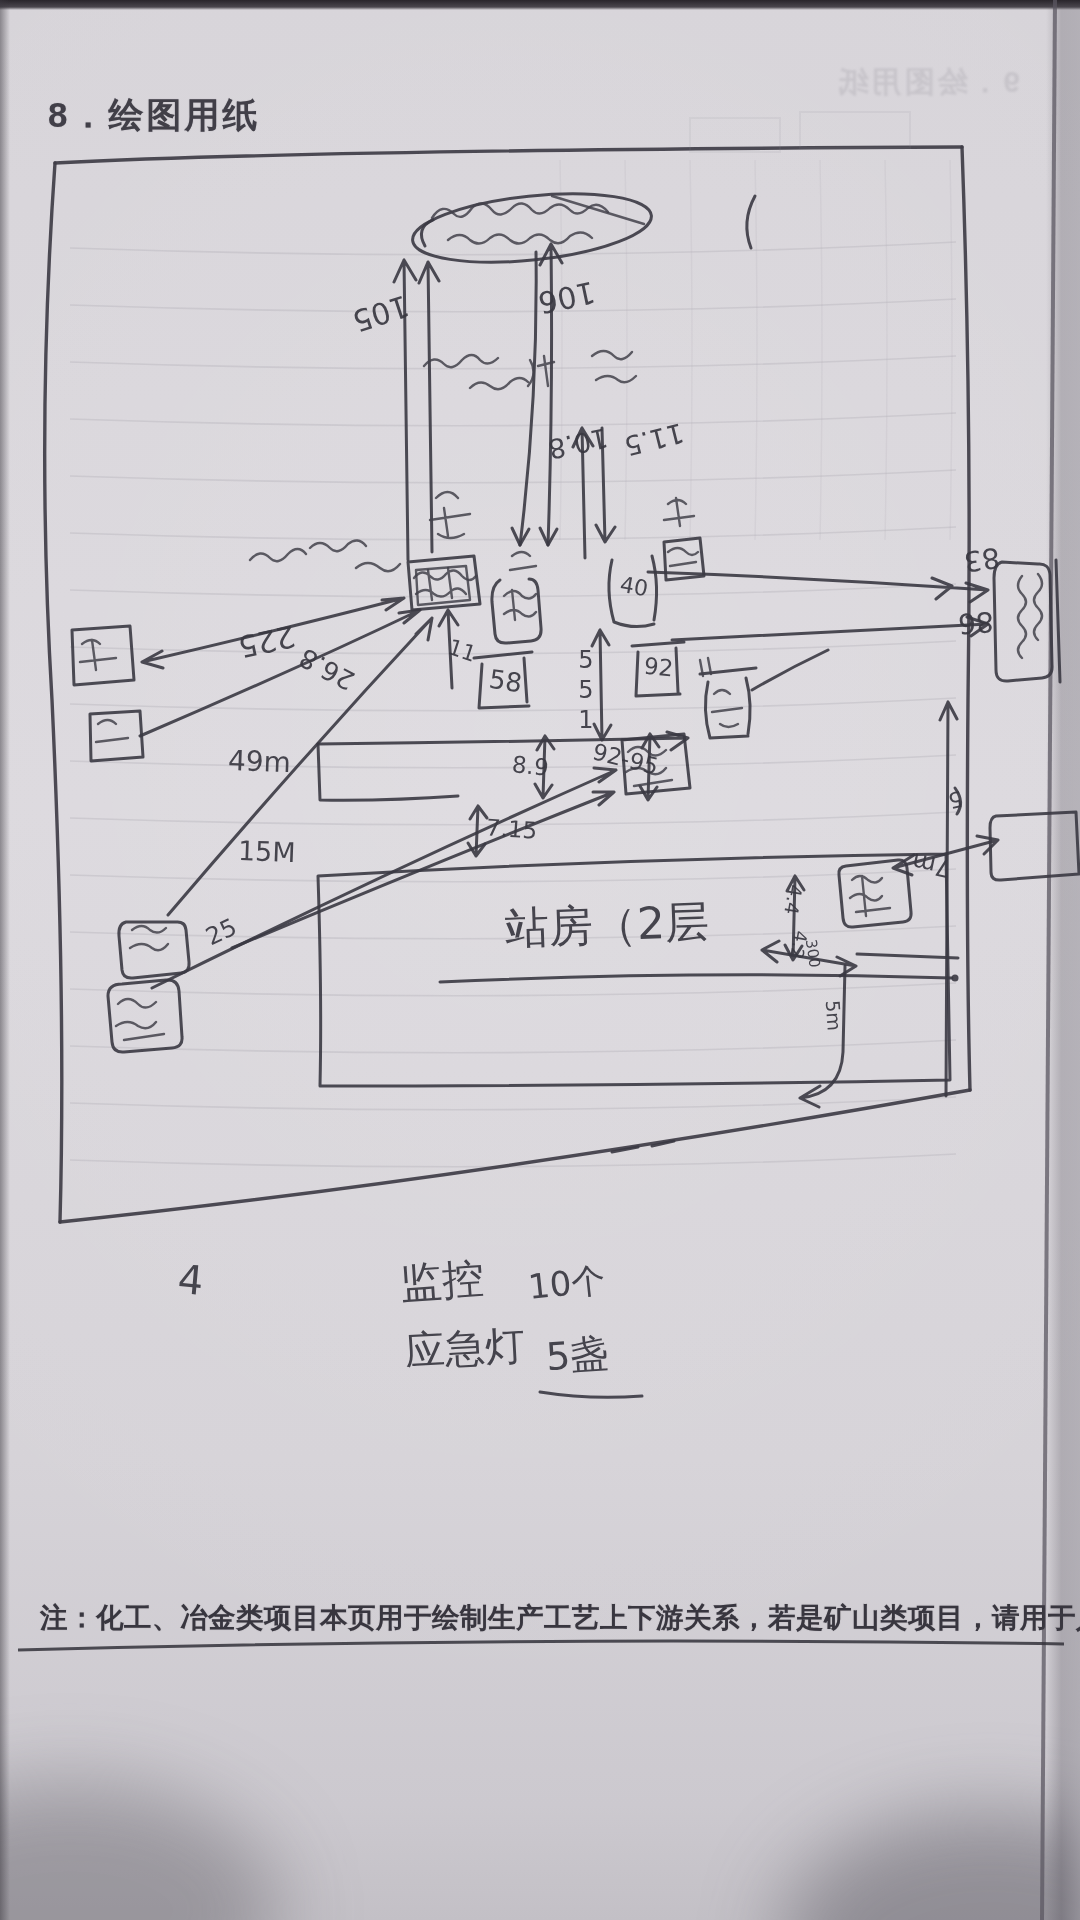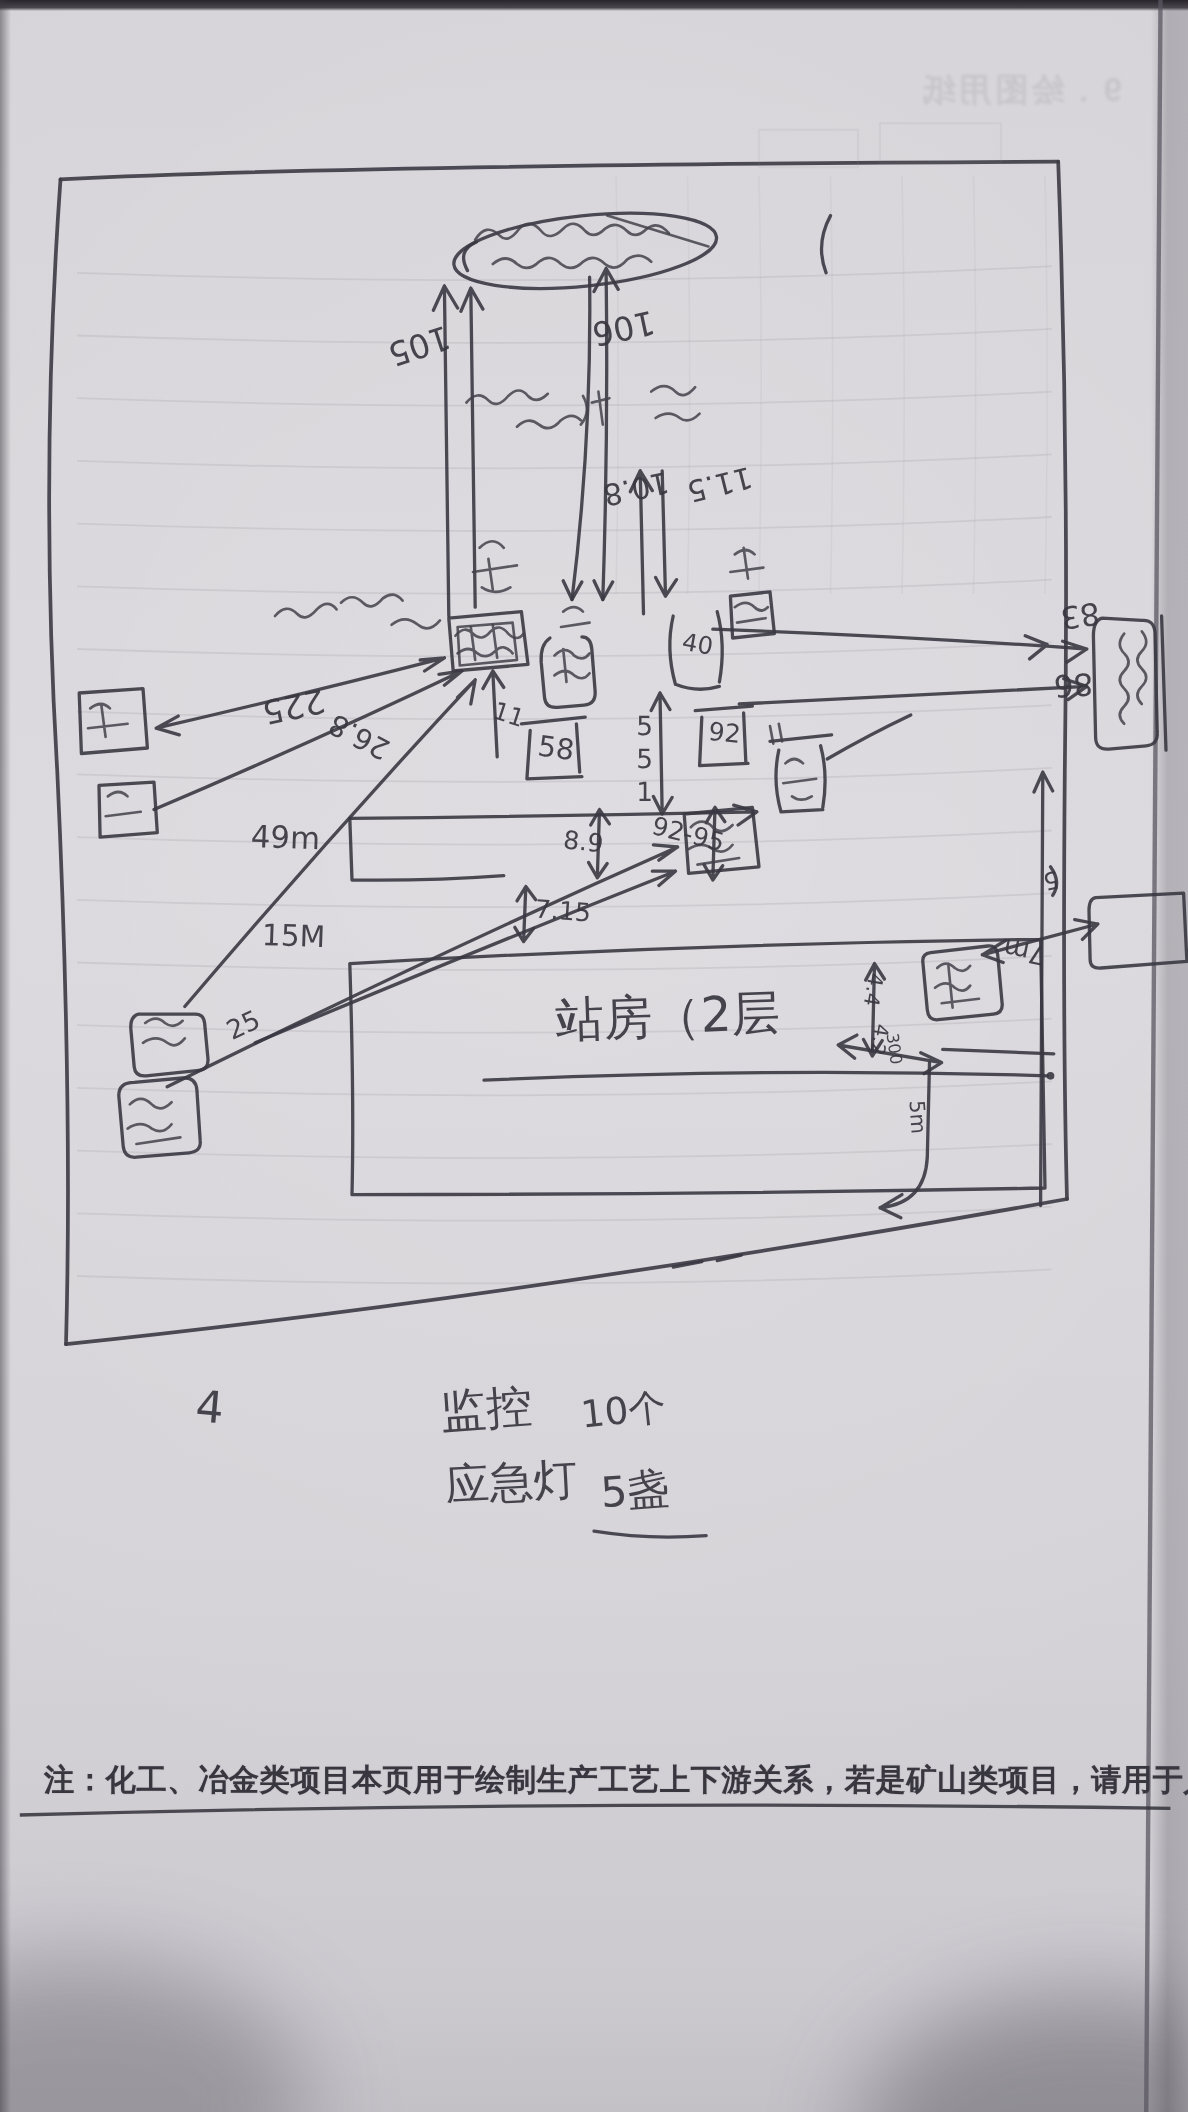--- a/index.html
+++ b/index.html
@@ -187,20 +187,21 @@
       <path class="ink-thin" d="M628,752 q10,-10 20,0 q8,8 18,-2 M626,772 q12,-8 22,0 q10,6 18,-4 M634,786 l38,-6"></path>
       <path class="ink" d="M540,1392 Q590,1400 642,1396"></path>
     </g>
 
     <g opacity="0.1">
       <rect x="690" y="118" width="90" height="34" fill="none" stroke="#8c8994" stroke-width="2"></rect>
       <rect x="800" y="112" width="110" height="36" fill="none" stroke="#8c8994" stroke-width="2"></rect>
     </g>
   </svg>
 
+  <div class="page-title">8．绘图用纸</div>
   <div class="bleed-title">9．绘图用纸</div>
   <div class="footnote">注：化工、冶金类项目本页用于绘制生产工艺上下游关系，若是矿山类项目，请用于人工坡体草图</div>
 
   <div style="position:absolute;inset:0;">
       <span class="ann" style="left: 352px; top: 298px; font-size: 30px; transform: rotate(162deg);">105</span>
       <span class="ann" style="left: 538px; top: 282px; font-size: 30px; transform: rotate(168deg);">106</span>
       <span class="ann" style="left: 548px; top: 430px; font-size: 27px; transform: rotate(168deg);">10.8</span>
       <span class="ann" style="left: 624px; top: 426px; font-size: 27px; transform: rotate(166deg);">11.5</span>
       <span class="ann" style="left: 238px; top: 626px; font-size: 30px; transform: rotate(168deg);">225</span>
       <span class="ann" style="left: 298px; top: 656px; font-size: 26px; transform: rotate(208deg);">26.8</span>

